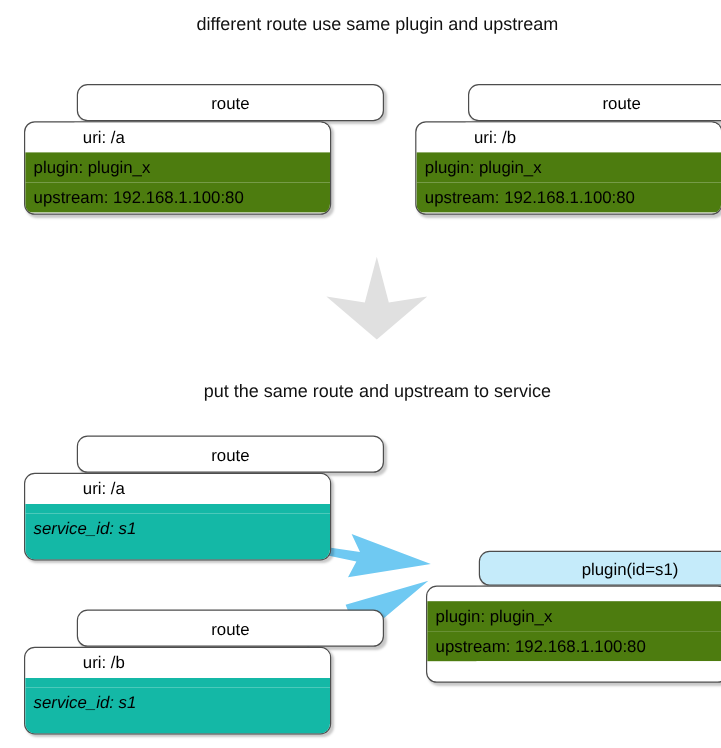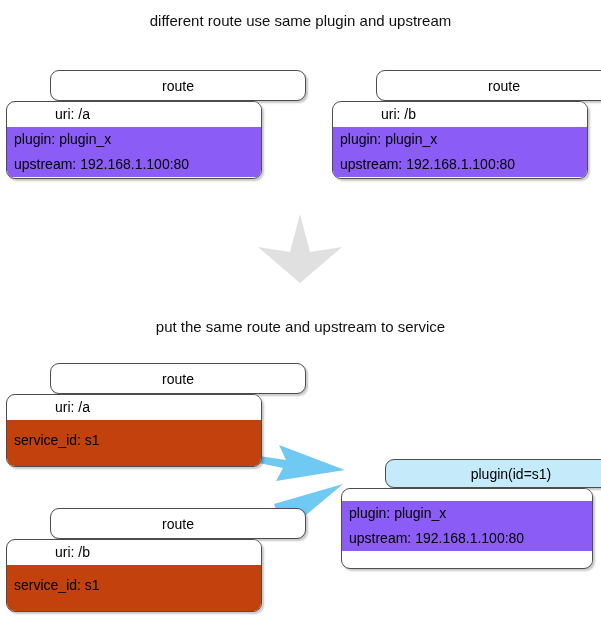--- a/index.html
+++ b/index.html
@@ -5,21 +5,21 @@
 <style>
   html,body{margin:0;padding:0;}
   body{
     width:601px;height:623px;
     background:#ffffff;
     font-family:"Liberation Sans","DejaVu Sans",sans-serif;
     color:#000000;
     overflow:hidden;
     position:relative;
   }
-  #canvas{position:absolute;left:0;top:0;width:587px;height:623px;}
+  #canvas{position:absolute;left:14px;top:0;width:587px;height:623px;}
 
   .caption{
     position:absolute;
     text-align:center;
     font-size:15px;
     line-height:18px;
     color:#111111;
     white-space:nowrap;
   }
 
@@ -56,22 +56,22 @@
 
   .row{
     box-sizing:border-box;
     font-size:14px;
     line-height:19px;
     padding:3px 0 3px 7px;
     white-space:nowrap;
     color:#000000;
   }
   .row.white{background:#ffffff;margin-left:41px;}
-  .row.pink{background:#8b5cf6;}
-  .row.blue{background:#c2410c;}
+  .row.pink{background:#4d7c0f;}
+  .row.blue{background:#14b8a6;font-style:italic;}
   .row.spacer{padding:0;height:8px;}
 
   .arrow-layer{position:absolute;left:0;top:0;width:601px;height:623px;pointer-events:none;}
 </style>
 </head>
 <body>
 
 <div id="canvas">
 
   <div class="caption" style="left:0;top:12px;width:601px;">different route use same plugin and upstream</div>

